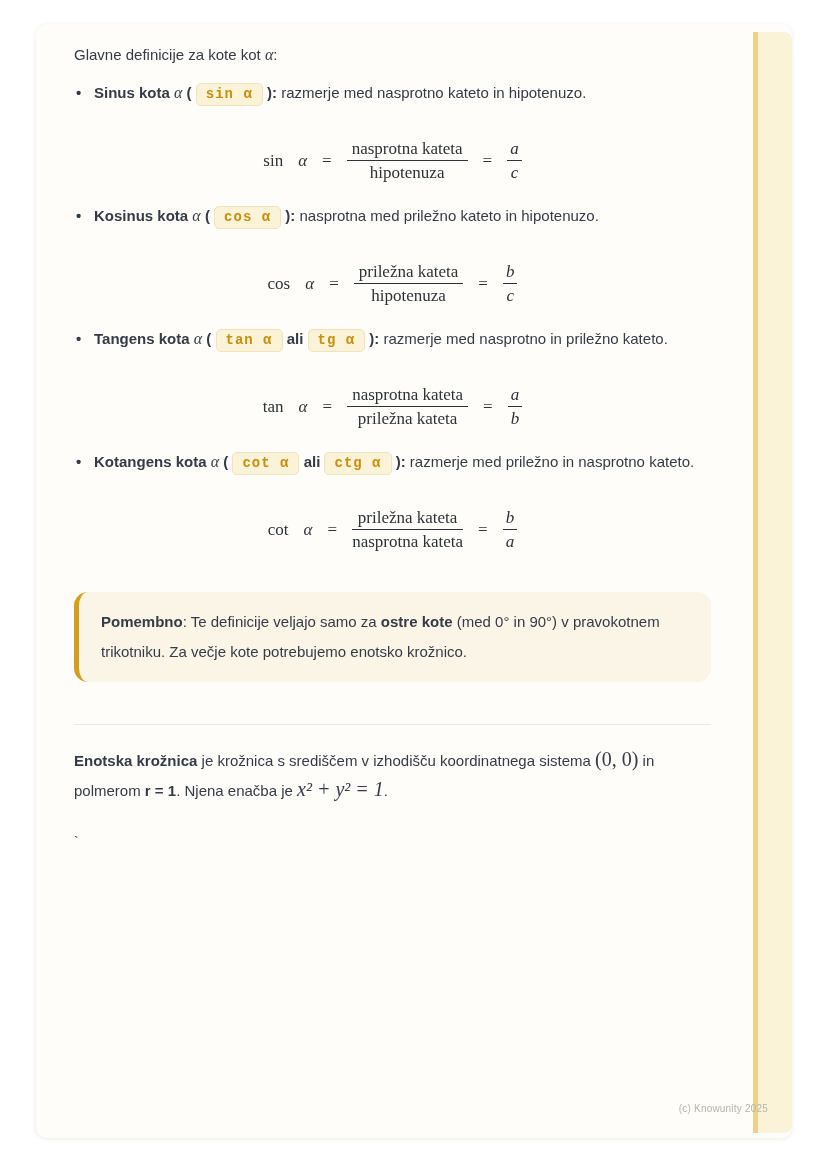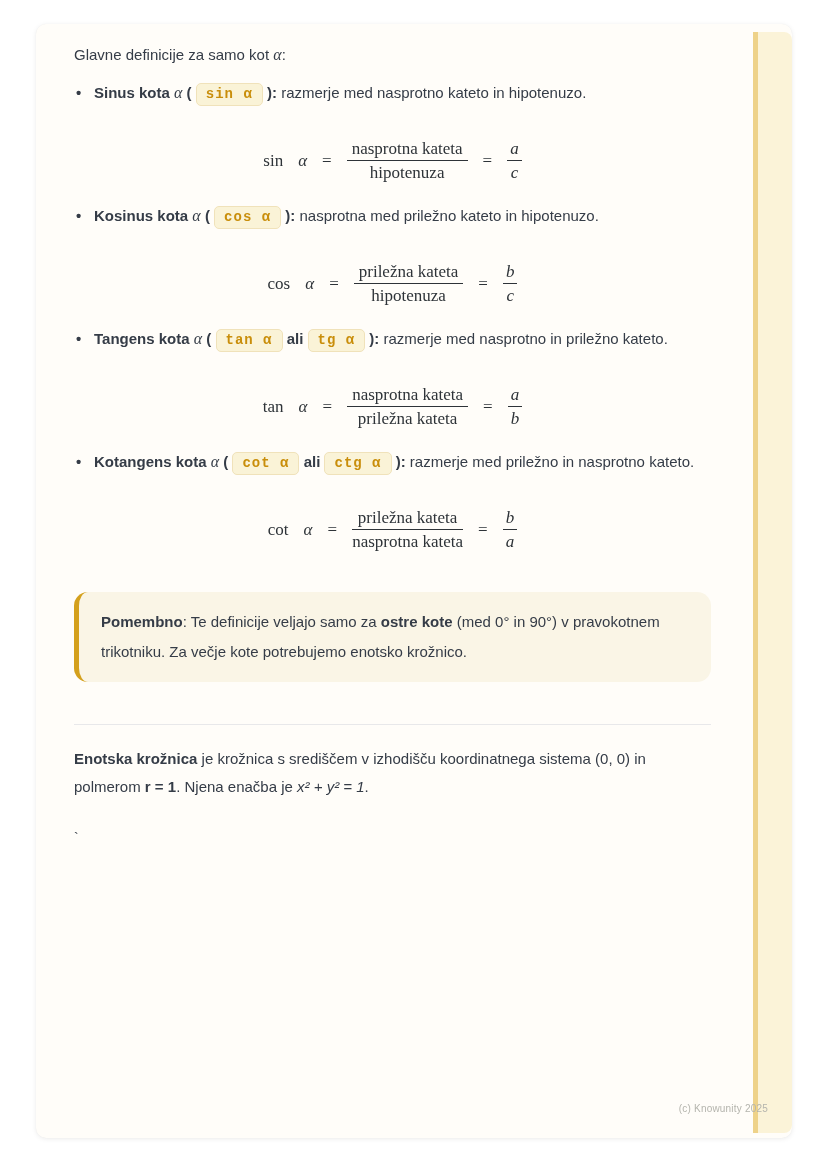--- a/index.html
+++ b/index.html
@@ -31,37 +31,37 @@
   .frac{display:inline-flex;flex-direction:column;align-items:stretch;text-align:center;line-height:21px;}
   .frac .num{border-bottom:1px solid #2e3338;padding:0 5px 1px;}
   .frac .den{padding-top:1px;}
   .frac.small .num{padding:0 3px 1px;}
   .callout{margin:40px 0 0;background:var(--callout-bg);border-left:5px solid var(--callout-border);
            border-radius:14px;padding:15px 24px 15px 22px;}
   .callout p{margin:0;line-height:30px;}
   .divider{border:none;border-top:1px solid var(--divider);margin:42px 0 0;}
   .section-heading{margin:34px 0 0;font-size:22px;line-height:26px;font-weight:700;color:var(--accent);}
   .para{margin:20px 0 0;line-height:28px;}
-  .math{font-family:Liberation Sans, sans-serif;font-size:15px;font-style:normal;}
+  .math{font-family:Liberation Serif, serif;font-size:20px;font-style:normal;}
   .math.it{font-style:italic;}
   .stray{margin:26px 0 0;font-size:14px;}
   .side-accent{position:absolute;top:8px;right:0;bottom:5px;width:39px;background:var(--sidebar-fill);
                border-left:5px solid var(--sidebar-stripe);border-radius:0 8px 8px 0;z-index:1;}
   .copyright{position:absolute;right:24px;bottom:24px;font-size:10px;letter-spacing:.2px;
              color:var(--muted);z-index:2;}
 </style>
 </head>
 <body>
 
 <div class="page">
   <div class="side-accent"></div>
 
   <div class="content">
 
-    <p class="intro"><span>Glavne definicije za samo kot</span>
+    <p class="intro"><span>Glavne definicije za kote kot</span>
       <i class="alpha">α</i><span>:</span></p>
 
     <ul class="bullets">
       <li><span class="dot">•</span><b>Sinus kota</b>
         <i class="alpha">α</i>
         <b>(</b>
         <code class="badge">sin α</code>
         <b>):</b>
         <span>razmerje med nasprotno kateto in hipotenuzo.</span></li>
     </ul>

